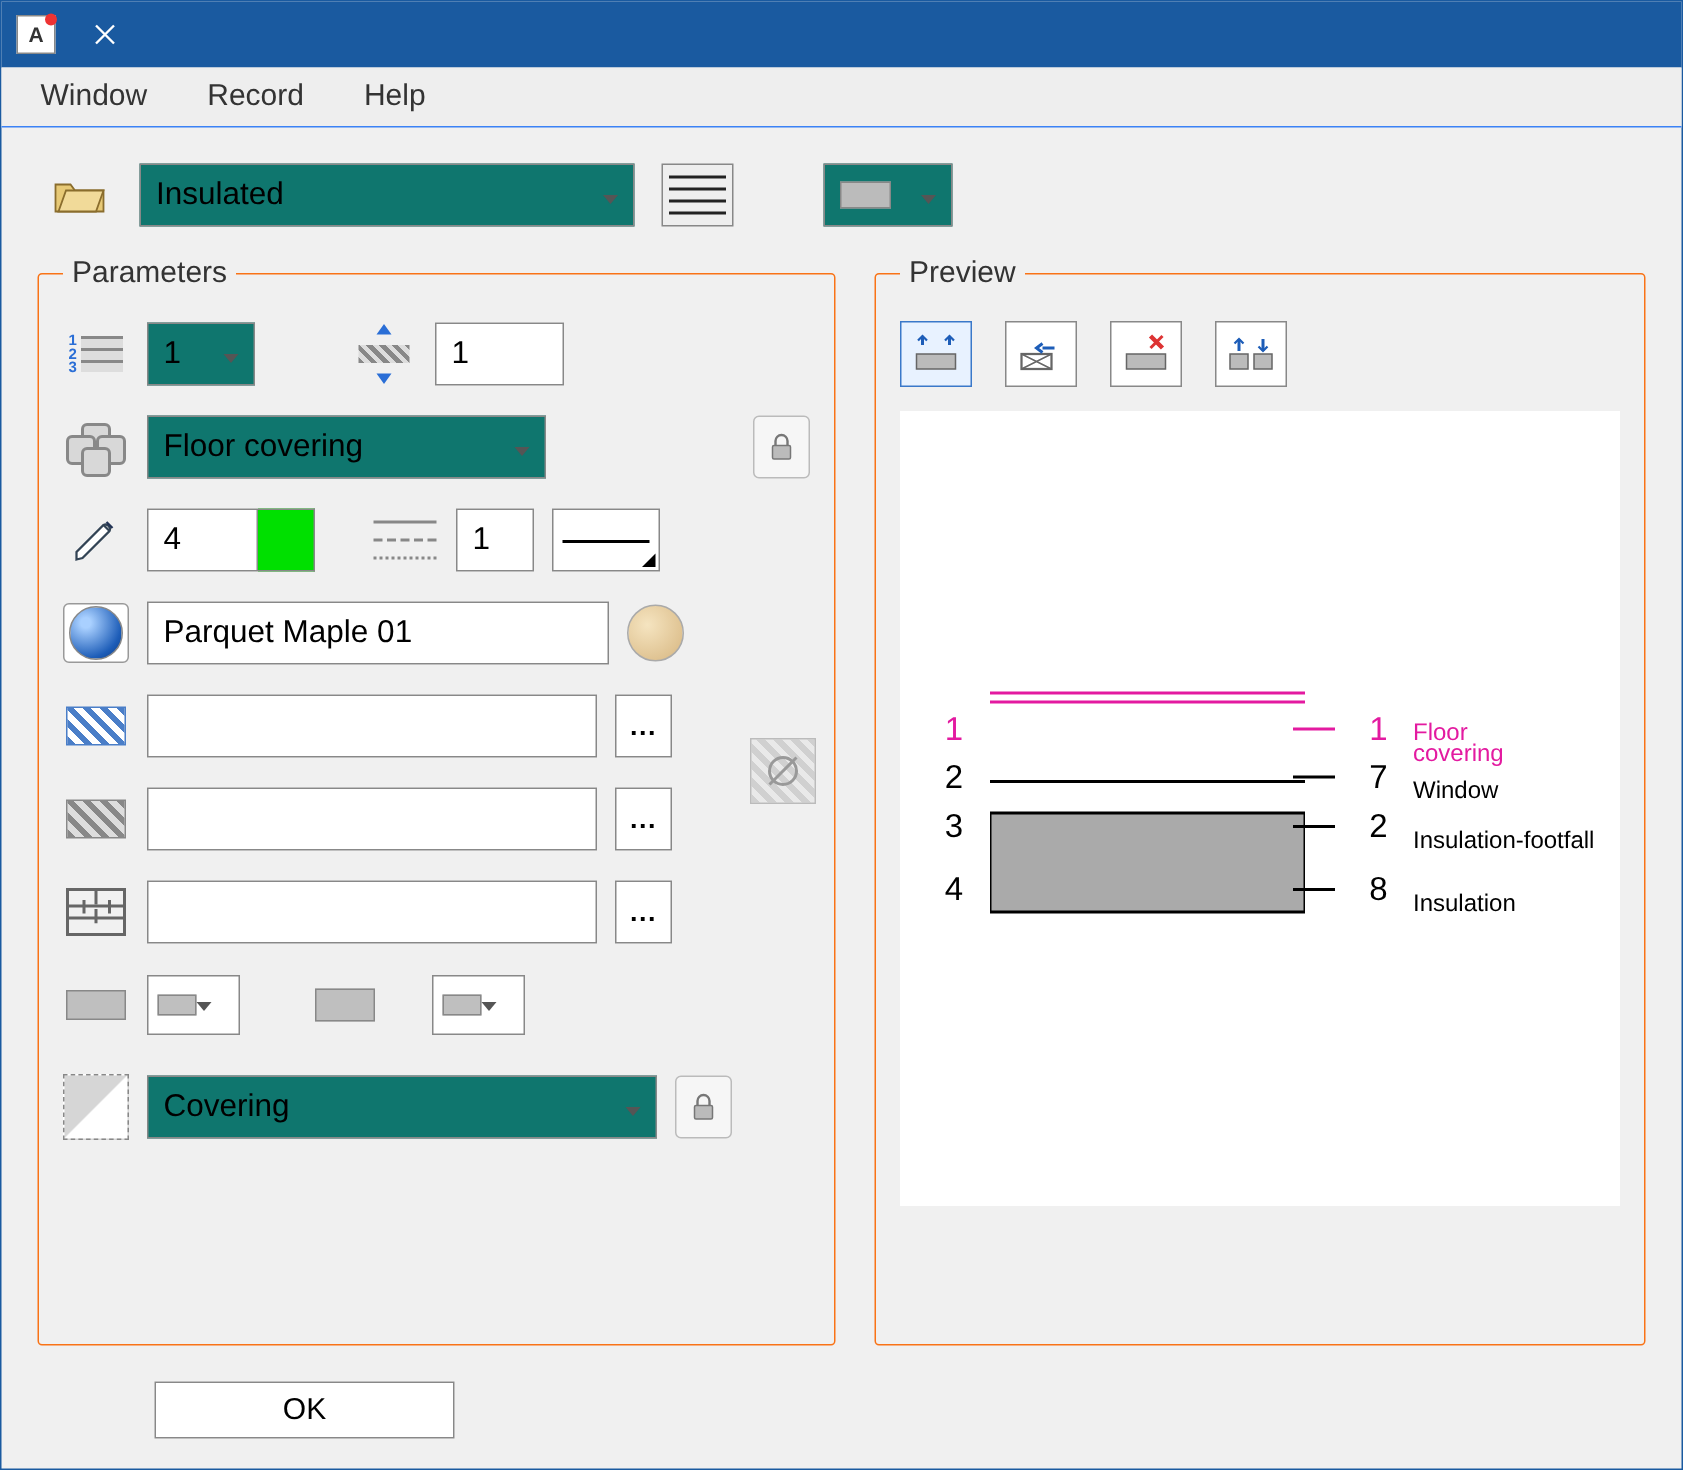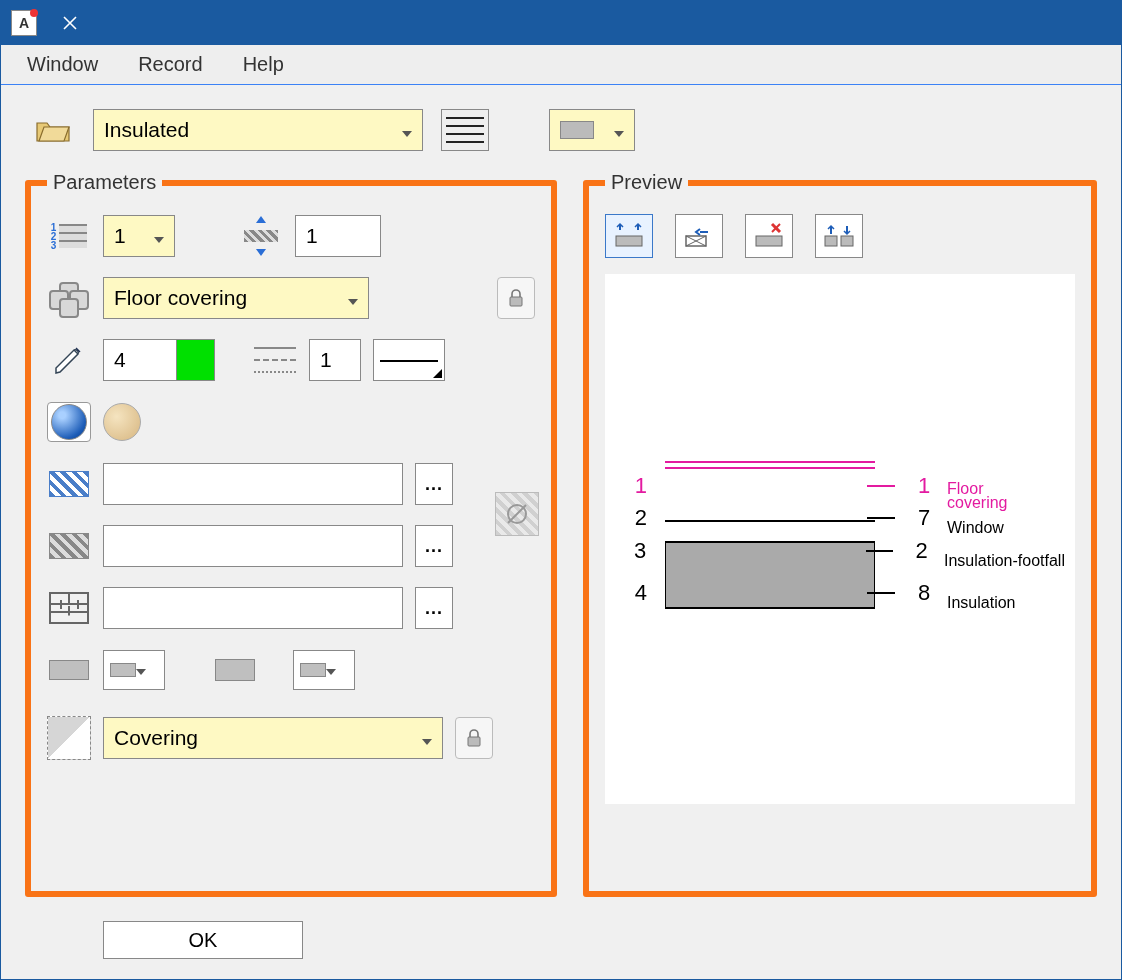--- a/index.html
+++ b/index.html
@@ -9,32 +9,32 @@
   .titlebar .app-icon { width: 26px; height: 26px; background: #fff; border: 1px solid #888; margin: 0 10px 0 6px; display: flex; align-items: center; justify-content: center; font-size: 14px; font-weight: bold; color: #333; position: relative; }
   .titlebar .app-icon::after { content: ""; position: absolute; top: -2px; right: -2px; width: 8px; height: 8px; border-radius: 50%; background: #e33; }
   .titlebar .title { font-size: 22px; letter-spacing: 0.5px; flex: 1; }
   .titlebar .close { width: 46px; height: 44px; display: flex; align-items: center; justify-content: center; font-size: 20px; cursor: pointer; }
 
   .menubar { height: 40px; background: #eeeeee; border-bottom: 1px solid #3b82f6; display: flex; align-items: center; padding: 0 20px; gap: 28px; }
   .menubar .menu-item { font-size: 20px; color: #333; cursor: default; padding: 4px 6px; }
 
   .toolbar { padding: 24px 30px 10px 30px; display: flex; align-items: center; gap: 18px; }
   .folder-icon svg { width: 34px; height: 26px; }
-  .dropdown, .combo { height: 42px; border: 1px solid #888; background: #fef9c3; display: flex; align-items: center; padding: 0 10px; font-size: 21px; position: relative; }
+  .dropdown, .combo { height: 42px; border: 1px solid #888; background: #0f766e; display: flex; align-items: center; padding: 0 10px; font-size: 21px; position: relative; }
   .dropdown .chev, .combo .chev { position: absolute; right: 10px; top: 50%; transform: translateY(-50%); pointer-events: none; }
   .chev::before { content: ""; display: inline-block; border-left: 5px solid transparent; border-right: 5px solid transparent; border-top: 6px solid #555; }
 
   .tool-btn { width: 48px; height: 42px; border: 1px solid #888; background: #eee; display: flex; align-items: center; justify-content: center; }
   .line-swatch-lines { width: 38px; height: 26px; display: flex; flex-direction: column; justify-content: space-between; }
   .line-swatch-lines span { display: block; height: 2px; background: #222; }
   .fill-swatch { display: flex; align-items: center; }
   .fill-swatch .sw { width: 34px; height: 18px; background: #bbb; border: 1px solid #888; margin-right: 10px; }
 
   .content { flex: 1; display: flex; padding: 10px 22px 14px 22px; gap: 22px; }
-  fieldset.panel { border: 6px solid #f97316; border-radius: 3px; padding: 20px 16px 16px 16px; position: relative; background: #f0f0f0; }
+  fieldset.panel { border: 1px solid #f97316; border-radius: 3px; padding: 20px 16px 16px 16px; position: relative; background: #f0f0f0; }
   fieldset.panel > legend { font-size: 20px; color: #333; padding: 0 6px; }
   .parameters { flex: 0 0 532px; }
   .preview { flex: 1; }
 
   .row { display: flex; align-items: center; gap: 12px; margin-bottom: 18px; min-height: 44px; position: relative; }
   .icon-slot { width: 44px; height: 40px; display: flex; align-items: center; justify-content: center; flex: 0 0 44px; }
   .num-input, .text-input { height: 42px; border: 1px solid #888; background: #fff; font-size: 21px; padding: 0 10px; }
   .lock-btn { width: 38px; height: 42px; border: 1px solid #bbb; border-radius: 4px; background: #f6f6f6; display: flex; align-items: center; justify-content: center; }
   .color-box { width: 38px; height: 42px; background: #00e000; border: 1px solid #888; border-left: none; }
   .line-style-box { width: 72px; height: 42px; border: 1px solid #888; background: #fff; position: relative; }
@@ -213,20 +213,21 @@
             </div>
           </div>
         <input class="num-input" style="width: 52px;" value="1">
         <div class="line-style-box"></div>
       </div>
 
       <div class="row">
         <div class="icon-slot" style="border:1px solid #999;border-radius:4px;background:#fff">
           <div class="sphere-icon"></div>
         </div>
+        <input class="text-input" style="width: 308px;" value="Parquet Maple 01">
         <div class="mat-circle"></div>
       </div>
 
       <div class="row" style="position:relative">
         <div class="icon-slot">
             <div class="hatch-blue"></div>
           </div>
         <input class="text-input" style="width: 300px;" value="">
         <div class="ellipsis-btn">...</div>
         <div class="hidden-icon" style="top:30px;">

